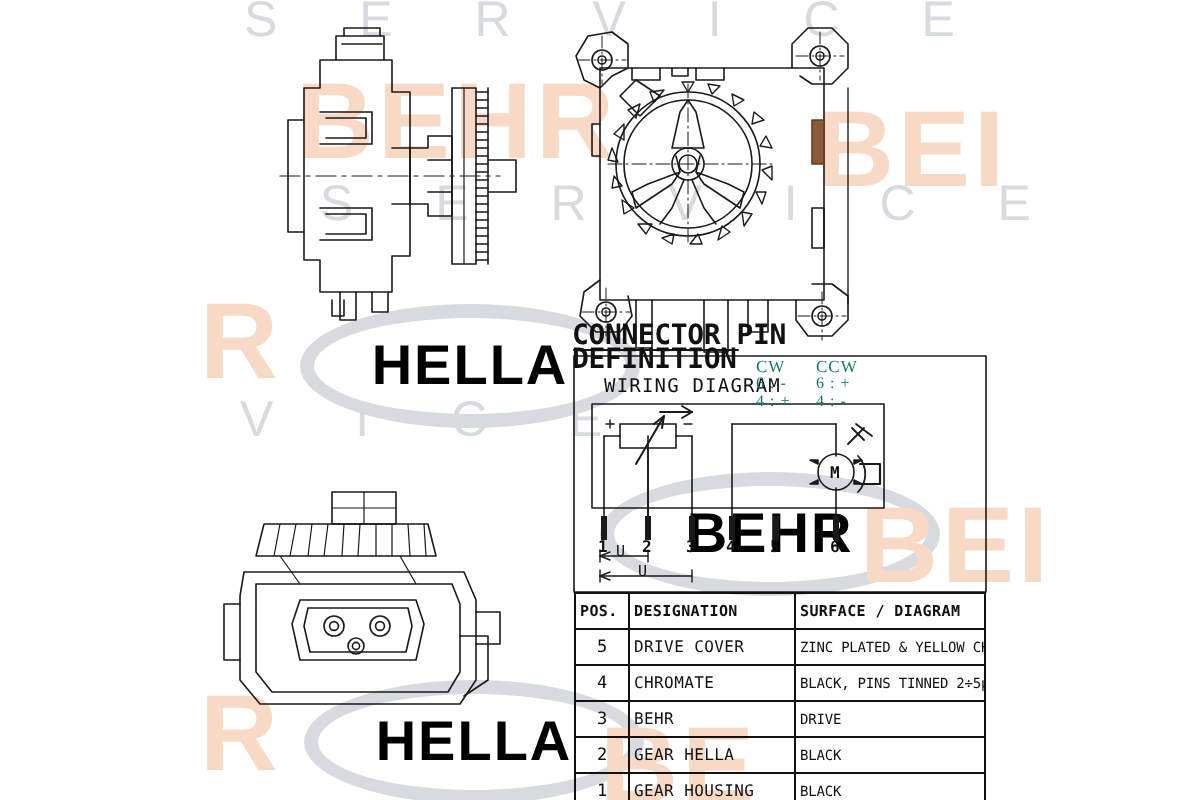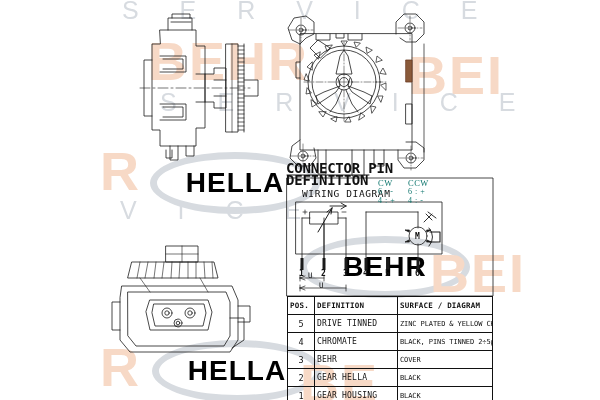--- a/index.html
+++ b/index.html
@@ -366,39 +366,39 @@
   <div class="pin-num" style="left:385px;top:269px;">5</div>
   <div class="pin-num" style="left:415px;top:269px;">6</div>
 
   <div class="u-lab" style="left:308px;top:271px;">U</div>
   <div class="u-lab" style="left:319px;top:281px;">U</div>
 
   <table class="spec">
     <thead>
       <tr>
         <th class="c-pos">POS.</th>
-        <th class="c-desig">DEFINITION</th>
+        <th class="c-desig">DESIGNATION</th>
         <th class="c-surf">SURFACE / DIAGRAM</th>
       </tr>
     </thead>
     <tbody>
       <tr>
         <td class="c-pos">5</td>
-        <td class="c-desig">DRIVE TINNED</td>
+        <td class="c-desig">DRIVE COVER</td>
         <td class="c-surf">ZINC PLATED &amp; YELLOW CHROMATE</td>
       </tr>
       <tr>
         <td class="c-pos">4</td>
         <td class="c-desig">CHROMATE</td>
         <td class="c-surf">BLACK, PINS TINNED 2÷5µm</td>
       </tr>
       <tr>
         <td class="c-pos">3</td>
         <td class="c-desig">BEHR</td>
-        <td class="c-surf">COVER</td>
+        <td class="c-surf">DRIVE</td>
       </tr>
       <tr>
         <td class="c-pos">2</td>
         <td class="c-desig">GEAR HELLA</td>
         <td class="c-surf">BLACK</td>
       </tr>
       <tr>
         <td class="c-pos">1</td>
         <td class="c-desig">GEAR HOUSING</td>
         <td class="c-surf">BLACK</td>

